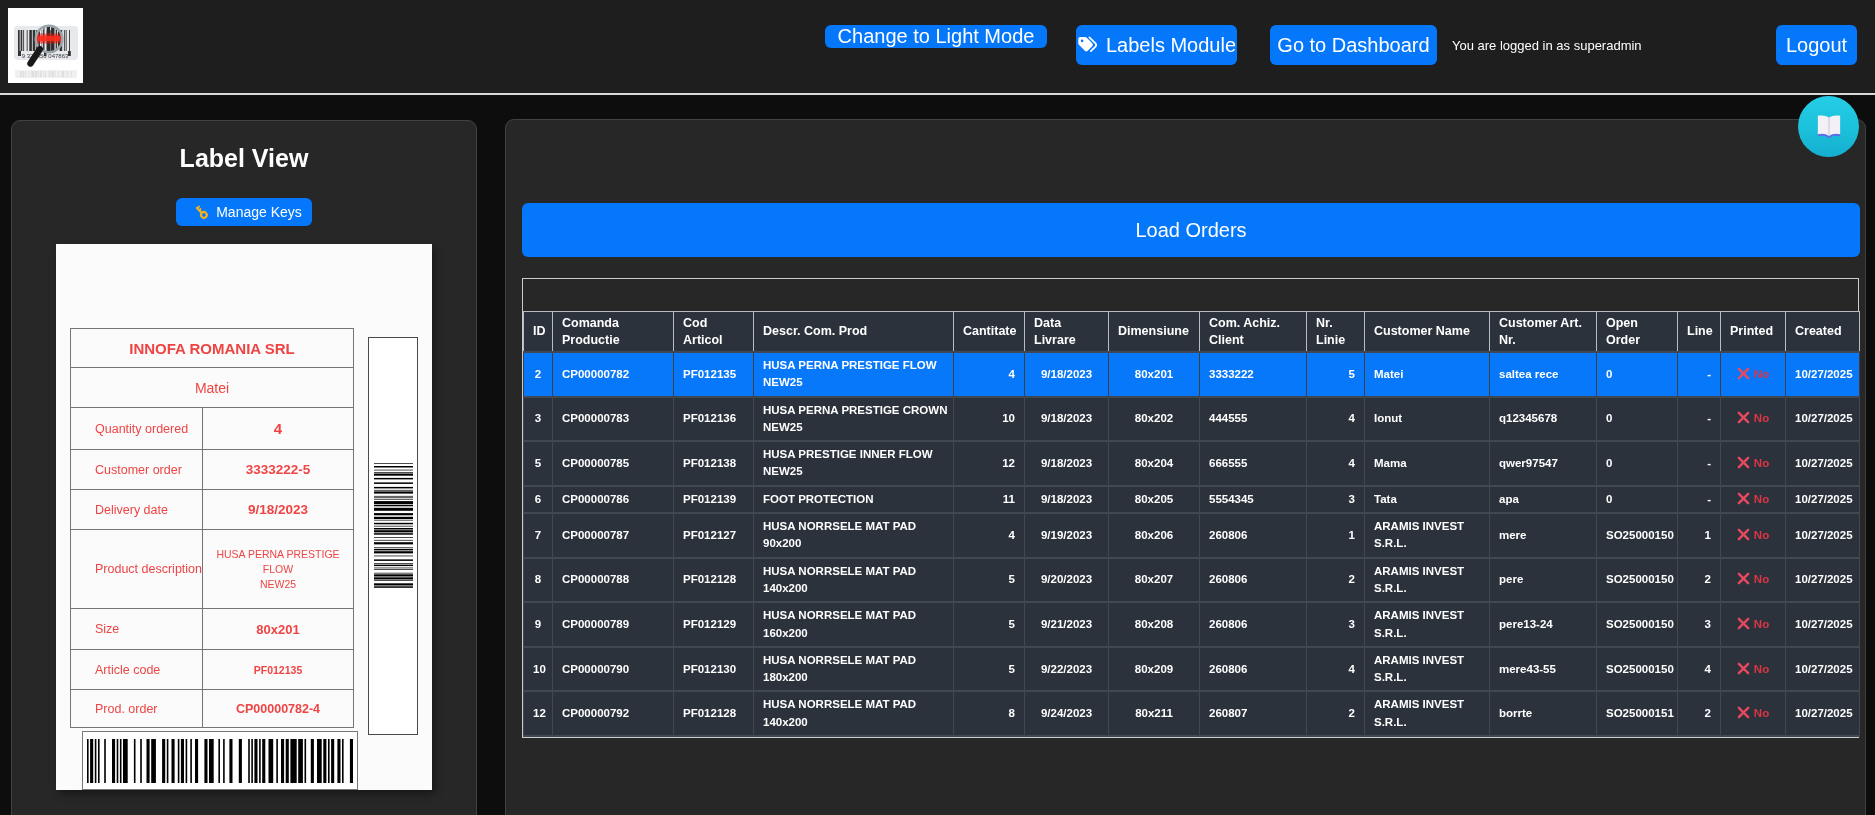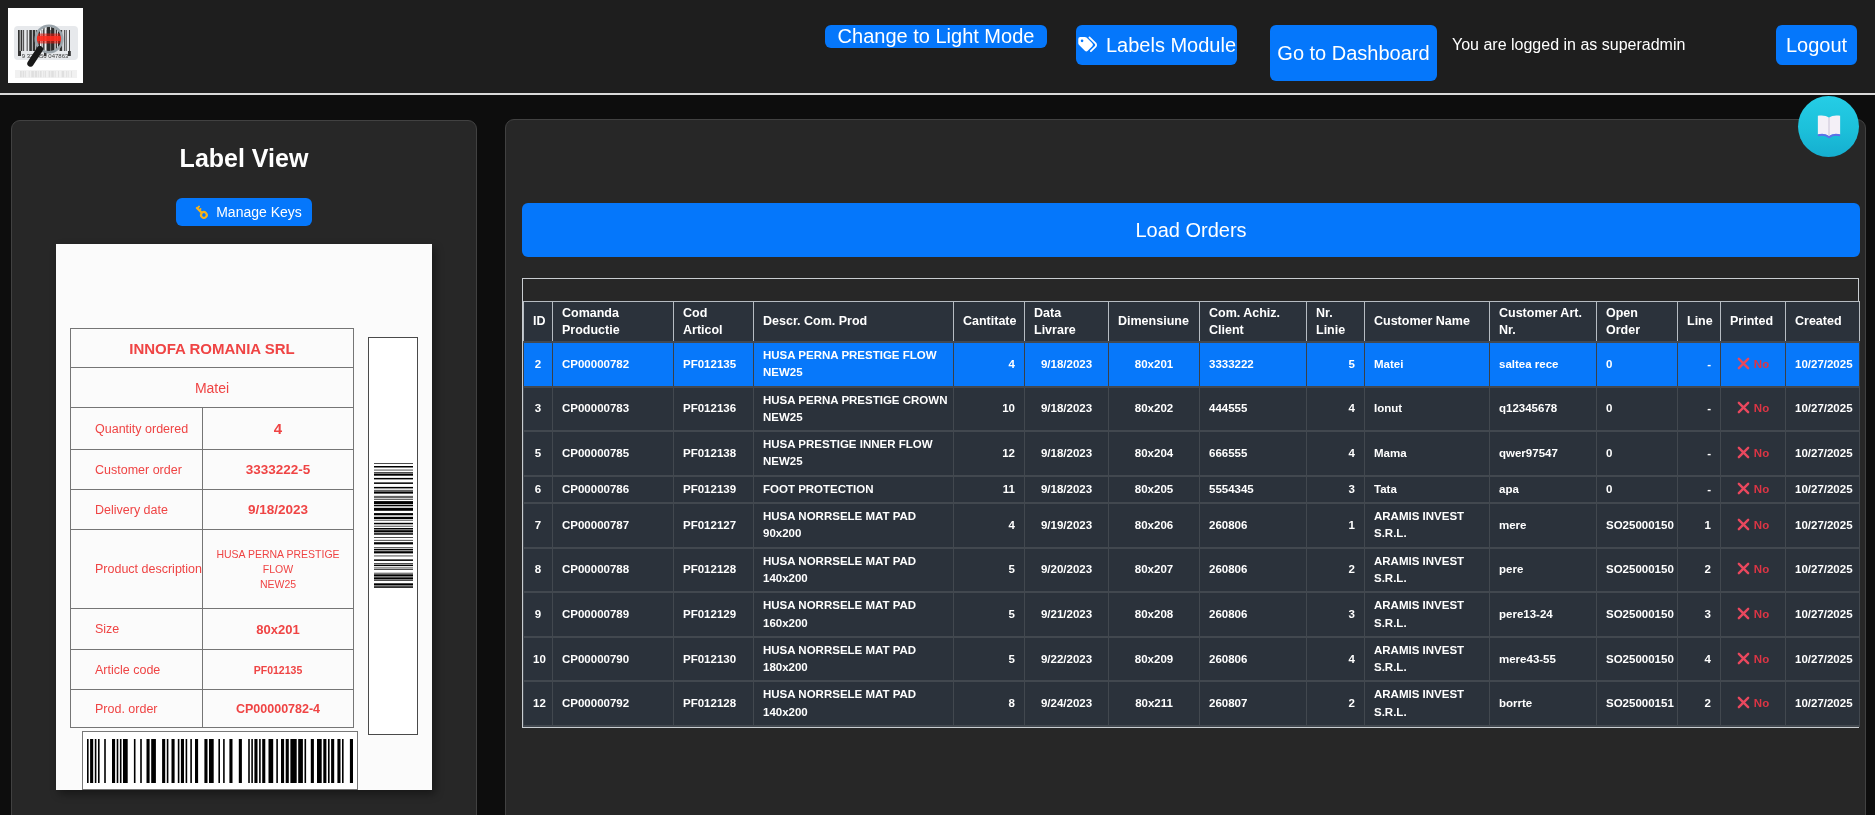--- a/index.html
+++ b/index.html
@@ -10,21 +10,21 @@
 #cardR{left:505px;top:119px;width:1361px;height:781px;}
 #lblttl{position:absolute;top:23px;left:0;width:100%;text-align:center;color:#fff;font-size:25px;font-weight:bold;}
 #dpttl{position:absolute;top:26px;left:0;width:100%;text-align:center;color:#fff;font-size:30.5px;}
 #label{position:absolute;left:44px;top:123px;width:376px;height:546px;background:#fbfbfb;box-shadow:3px 4px 8px rgba(0,0,0,.4);}
 #ltab{position:absolute;left:14px;top:84px;width:284px;border-collapse:collapse;color:#ef4444;}
 #ltab td{border:1px solid #757575;}
 #ltab .lc{width:114px;font-size:12.5px;padding-left:24px;font-weight:normal;white-space:nowrap;}
 #ltab .vc{text-align:center;font-weight:bold;font-size:13px;}
 #vbox{position:absolute;left:312px;top:93px;width:50px;height:398px;border:1px solid #4a4a4a;background:#fff;}
 #hbox{position:absolute;left:26px;top:487px;width:276px;height:59px;border:1px solid #777;background:#fff;}
-#wrap{position:absolute;left:16px;top:158px;width:1337px;border:1px solid #c9cdd1;padding-top:22px;background:#272727;}
+#wrap{position:absolute;left:16px;top:158px;width:1337px;border:1px solid #c9cdd1;padding-top:32px;background:#272727;}
 table.dt{border-collapse:collapse;table-layout:fixed;width:1336px;color:#fff;}
 .dt th{background:#2b323b;border:1px solid #b6bcc2;border-bottom:2px solid #42484f;font-size:12.5px;text-align:left;padding:3px 9px;line-height:16.5px;font-weight:bold;}
 .dt td{background:#2b323b;border:1px solid #42484f;border-top:2px solid #42484f;border-bottom:2px solid #42484f;font-size:11.5px;font-weight:bold;padding:4px 9px;line-height:17.3px;vertical-align:middle;}
 .dt th.c,.dt td.c{text-align:center;}
 .dt td.r{text-align:right;}
 .dt tr.hl td{background:#0778fa;border-left-color:#3a4046;border-right-color:#3a4046;}
 .no{color:#dc3545;white-space:nowrap;}
 .xm{display:inline-block;vertical-align:-2px;margin-right:4px;}
 #fab{position:absolute;left:1798px;top:96px;width:61px;height:61px;border-radius:50%;background:linear-gradient(180deg,#25cde6 0%,#1cc0da 55%,#15aed0 100%);display:flex;align-items:center;justify-content:center;}
 </style></head>
@@ -112,22 +112,22 @@
       </g>
 </svg></div>
 <div class="btn" style="left:825px;top:25px;width:222px;height:23px;font-size:20px;">Change to Light Mode</div>
 <div class="btn" style="left:1076px;top:25px;width:161px;height:40px;font-size:20px;">
 <svg width="22" height="18" viewBox="0 0 24 20" style="margin-right:7px;flex:none;">
       <path fill="#fff" d="M1.2 3.2 a2.2 2.2 0 0 1 2.2-2.2 h5.1 a2.6 2.6 0 0 1 1.85.77 l6.4 6.4 a2.3 2.3 0 0 1 0 3.25 l-5 5 a2.3 2.3 0 0 1-3.25 0 l-6.4-6.4 A2.6 2.6 0 0 1 1.2 8.3 z"></path>
       <circle cx="5.4" cy="5.4" r="1.45" fill="#0577fb"></circle>
       <path fill="none" stroke="#fff" stroke-width="2" stroke-linecap="round" d="M13.6 1.6 l6.7 6.7 a2.4 2.4 0 0 1 0 3.4 l-5.1 5.1"></path>
     </svg>
 Labels Module</div>
-<div class="btn" style="left:1270px;top:25px;width:167px;height:56px;font-size:20px;">Go to Dashboard</div>
-<div class="abs" style="left:1452px;top:25px;height:40px;display:flex;align-items:center;color:#fff;font-size:16px;">You are logged in as superadmin</div>
+<div class="btn" style="left:1270px;top:25px;width:167px;height:40px;font-size:20px;">Go to Dashboard</div>
+<div class="abs" style="left:1452px;top:25px;height:40px;display:flex;align-items:center;color:#fff;font-size:13px;">You are logged in as superadmin</div>
 <div class="btn" style="left:1776px;top:25px;width:81px;height:40px;font-size:20px;">Logout</div>
 <div class="card" id="cardL">
 <div id="lblttl">Label View</div>
 <div class="btn" style="left:164px;top:77px;width:136px;height:28px;font-size:14px;padding-left:7px;"><svg width="17" height="17" viewBox="0 0 24 24" style="margin-right:6px;">
         <g transform="rotate(-45 12 12)">
           <circle cx="12" cy="16.8" r="4.0" fill="none" stroke="#f6b21b" stroke-width="3"></circle>
           <rect x="10.4" y="1.5" width="3.2" height="11.8" rx="1" fill="#f6b21b"></rect>
           <rect x="12.8" y="2.2" width="4.0" height="2.6" rx="1" fill="#f6b21b"></rect>
           <rect x="12.8" y="6.4" width="3.0" height="2.4" rx="1" fill="#f6b21b"></rect>
         </g>

